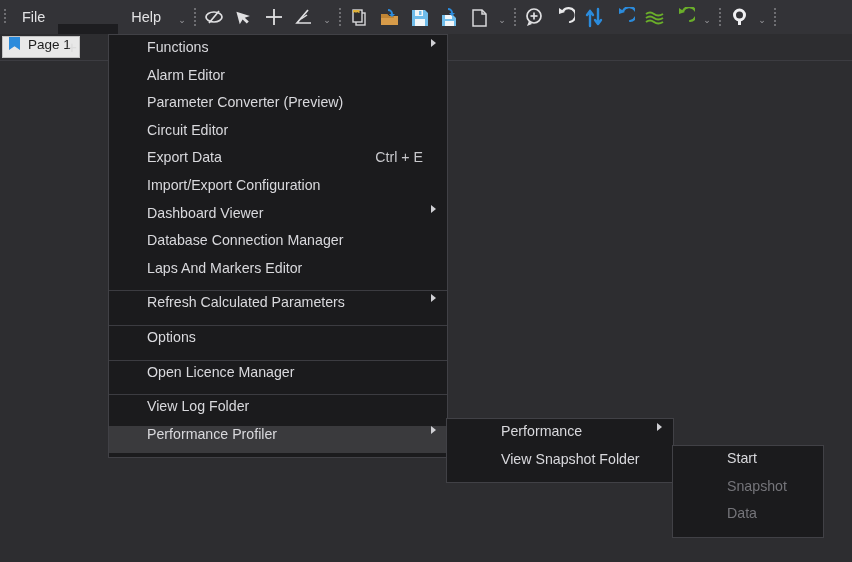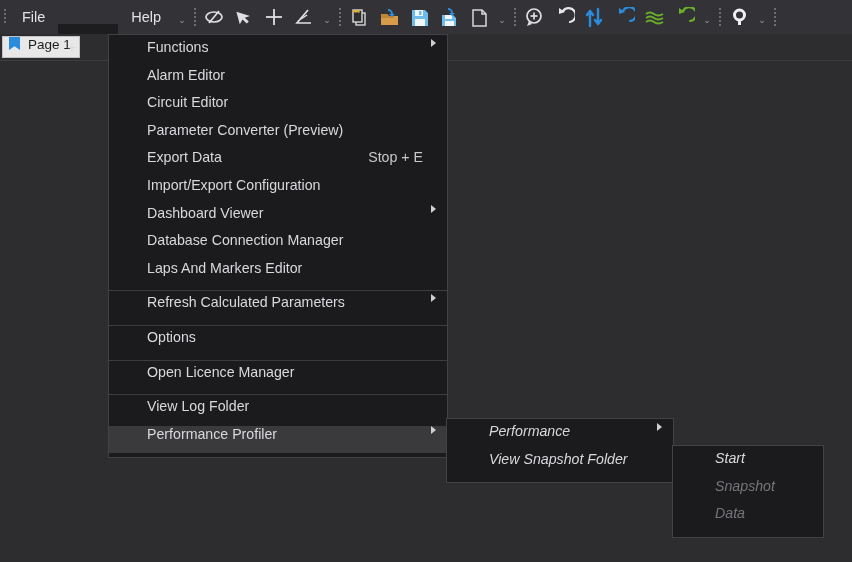--- a/index.html
+++ b/index.html
@@ -106,21 +106,21 @@
   .menu#menu-prof   { left: 446px; top: 418px; width: 228px; }
   .menu#menu-memory { left: 672px; top: 445px; width: 152px; }
 
   .mi {
     position: relative;
     height: 27.6px;
     display: flex; align-items: flex-start;
     padding-left: 38px; padding-right: 24px;
     color: #d9d9dd; font-size: 14.2px; white-space: nowrap;
   }
-  .mi.sub-indent { padding-left: 42px; font-style: italic; }
+  .mi.sub-indent { padding-left: 54px; }
   .mi.hl { background: #3a3a3d; }
   .mi.disabled { color: #75757a; }
   .mi .accel {
     position: absolute; right: 24px;
     color: #c8c8cc; font-size: 14.2px;
   }
   .mi .arrow {
     position: absolute; right: 11px;
     width: 0; height: 0;
     border-left: 5px solid #d0d0d4;
@@ -292,28 +292,28 @@
 
   <div class="menu" id="menu-tools">
     <div class="mi">
       <span>Functions</span>
       <span class="arrow"></span>
     </div>
     <div class="mi">
       <span>Alarm Editor</span>
     </div>
     <div class="mi">
+      <span>Parameter Converter (Preview)</span>
+    </div>
+    <div class="mi">
       <span>Circuit Editor</span>
     </div>
     <div class="mi">
-      <span>Parameter Converter (Preview)</span>
-    </div>
-    <div class="mi">
       <span>Export Data</span>
-      <span class="accel">Stop + E</span>
+      <span class="accel">Ctrl + E</span>
     </div>
     <div class="mi">
       <span>Import/Export Configuration</span>
     </div>
     <div class="mi">
       <span>Dashboard Viewer</span>
       <span class="arrow"></span>
     </div>
     <div class="mi">
       <span>Database Connection Manager</span>

